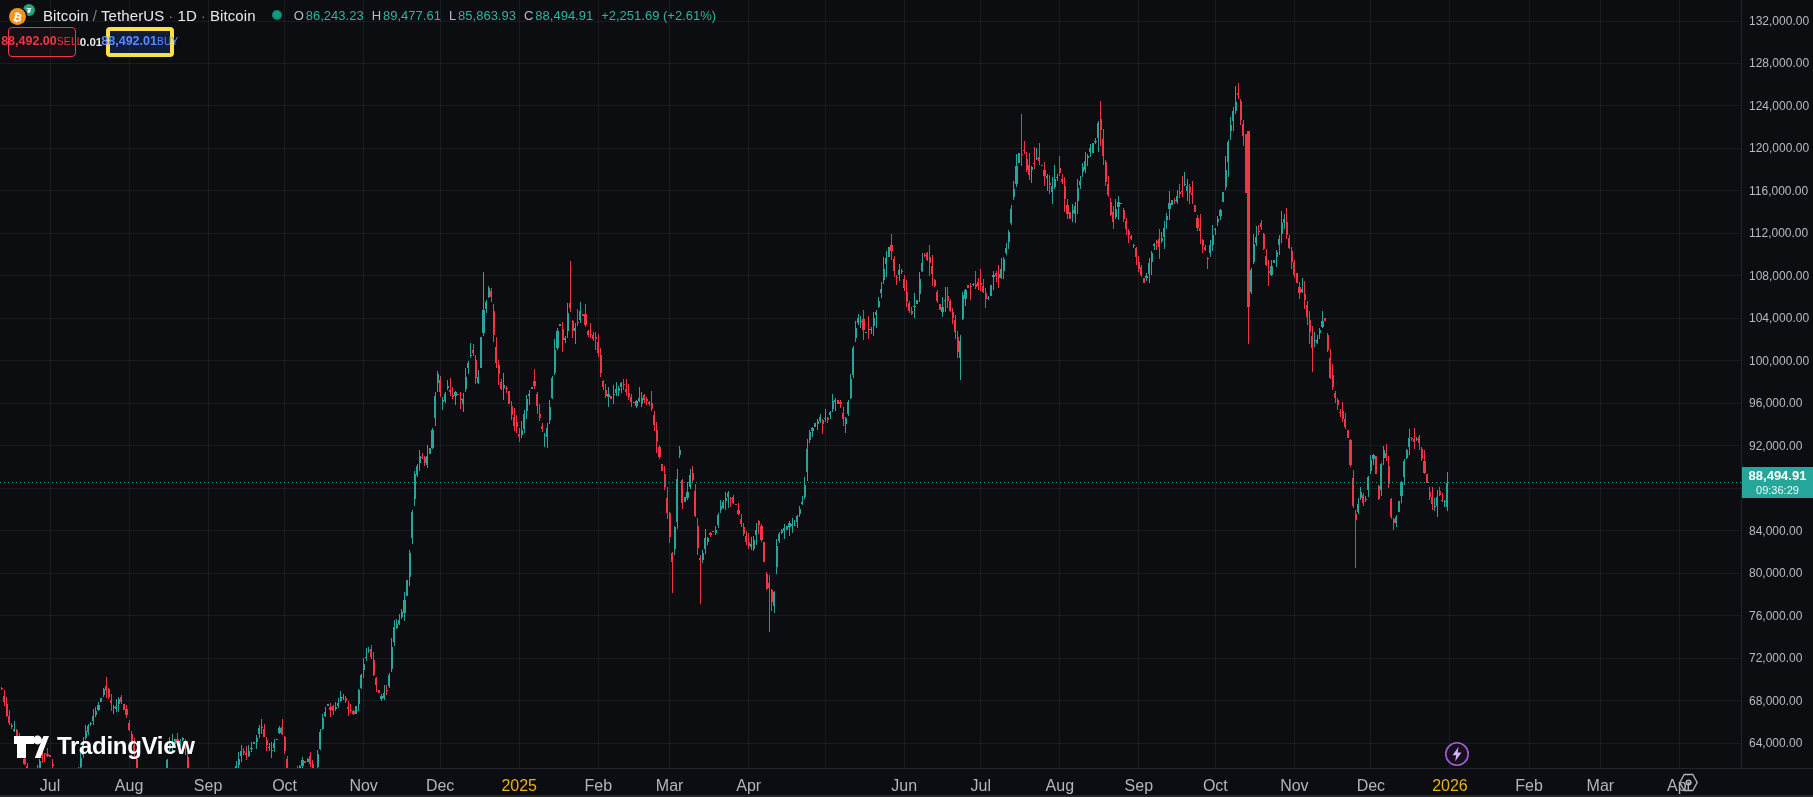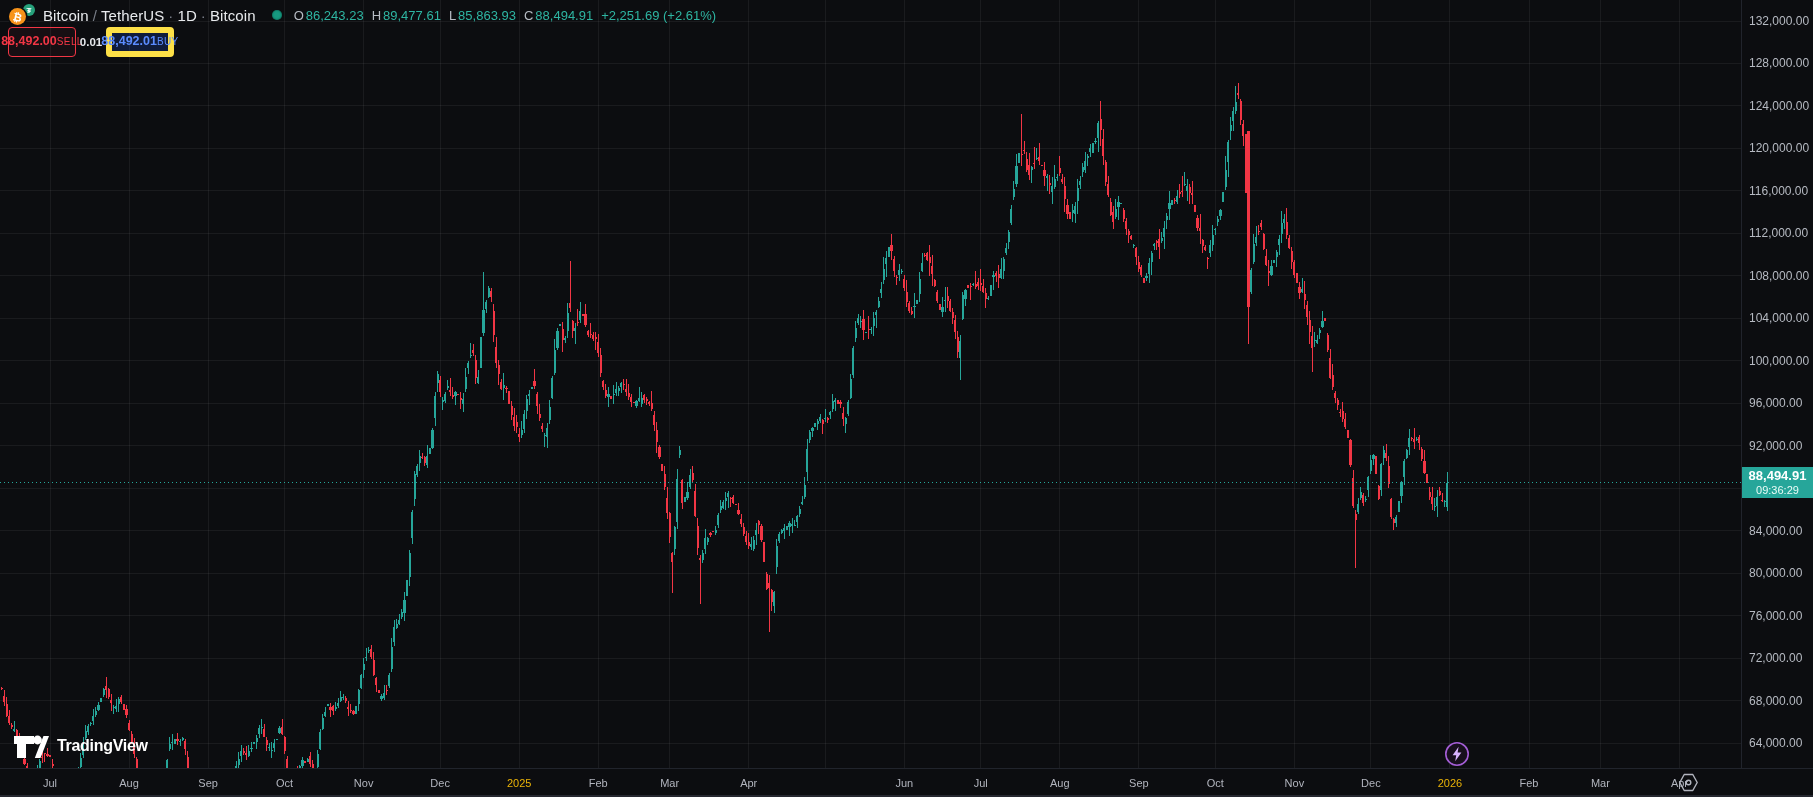--- a/index.html
+++ b/index.html
@@ -3,21 +3,21 @@
 <meta charset="utf-8">
 <style>
   html,body{margin:0;padding:0;background:#0c0d10;}
   .chart-root{position:relative;width:1813px;height:797px;background:#0c0d10;overflow:hidden;
     font-family:"Liberation Sans","DejaVu Sans",sans-serif;-webkit-font-smoothing:antialiased;}
   svg.plot{position:absolute;left:0;top:0;}
   
   .price-axis{position:absolute;top:0;right:0;width:71px;height:768px;border-left:1px solid #21242c;}
   .pa-label{position:absolute;left:7px;color:#b6bac2;font-size:12px;white-space:nowrap;}
   .time-axis{position:absolute;left:0;top:768px;width:1813px;height:27px;border-top:1px solid #21242c;}
-  .ta-label{position:absolute;top:8px;width:56px;margin-left:-28px;text-align:center;color:#b2b5be;font-size:11px;}
+  .ta-label{position:absolute;top:8px;width:56px;margin-left:-28px;text-align:center;color:#b2b5be;font-size:16px;}
   .ta-label.year{color:#eab308;font-weight:500;}
   .bottom-strip{position:absolute;left:0;bottom:0;width:100%;height:2px;background:#3a3e48;opacity:.55;}
   
   .last-price-label{position:absolute;right:0;width:71px;height:31px;background:#26a69a;z-index:5;
     display:flex;flex-direction:column;justify-content:center;align-items:center;line-height:1.15;}
   .last-price-label .lp{color:#fff;font-size:13px;font-weight:700;}
   .last-price-label .cd{color:#eafcf7;font-size:11px;}
   
   .header{position:absolute;left:8px;top:3px;display:flex;align-items:center;height:24px;z-index:6;}
   .pair-icons{position:relative;width:30px;height:24px;margin-right:5px;}
@@ -30,28 +30,28 @@
   .status-dot{width:10px;height:10px;border-radius:50%;background:#179981;margin:0 12px 0 16px;box-shadow:inset 0 0 2px #064c3f;}
   .ohlc{display:flex;align-items:center;font-size:13px;white-space:nowrap;}
   .ohlc .k{color:#b7bcc4;margin:0 2px 0 8px;}
   .ohlc .v{color:#2eb5a2;}
   .ohlc .chg{color:#2eb5a2;margin-left:8px;}
   
   .order-panel{position:absolute;left:8px;top:27px;display:flex;align-items:center;z-index:6;}
   .trade-btn{width:68px;height:30px;border-radius:4px;display:flex;flex-direction:row;align-items:center;justify-content:center;
     line-height:1.05;cursor:pointer;box-sizing:border-box;}
   .sell-btn{border:1px solid #f23645;background:rgba(242,54,69,0.05);color:#f23645;}
-  .buy-btn{border:6px solid #fde047;background:rgba(41,98,255,0.18);color:#5b8cff;}
+  .buy-btn{border:4px solid #fde047;background:rgba(41,98,255,0.18);color:#5b8cff;}
   .trade-btn .price{font-size:12.5px;font-weight:700;}
   .trade-btn .side{font-size:10px;letter-spacing:.4px;margin-top:1px;}
   .spread{width:30px;text-align:center;color:#e6e8ec;font-size:11.5px;font-weight:600;}
   
   .watermark{position:absolute;left:12px;top:731px;display:flex;align-items:center;color:#fff;z-index:4;}
   .tv-mark{margin-right:7px;}
-  .watermark .wm-text{font-size:16px;font-weight:700;letter-spacing:-0.3px;}
+  .watermark .wm-text{font-size:24px;font-weight:700;letter-spacing:-0.3px;}
   
   .lightning-fab{position:absolute;left:1444px;top:741px;width:26px;height:26px;z-index:6;cursor:pointer;}
   .axis-settings{position:absolute;left:1676px;top:770px;width:24px;height:24px;z-index:6;cursor:pointer;
     display:flex;align-items:center;justify-content:center;}
 </style>
 </head>
 <body>
 
 <div class="chart-root">
 

